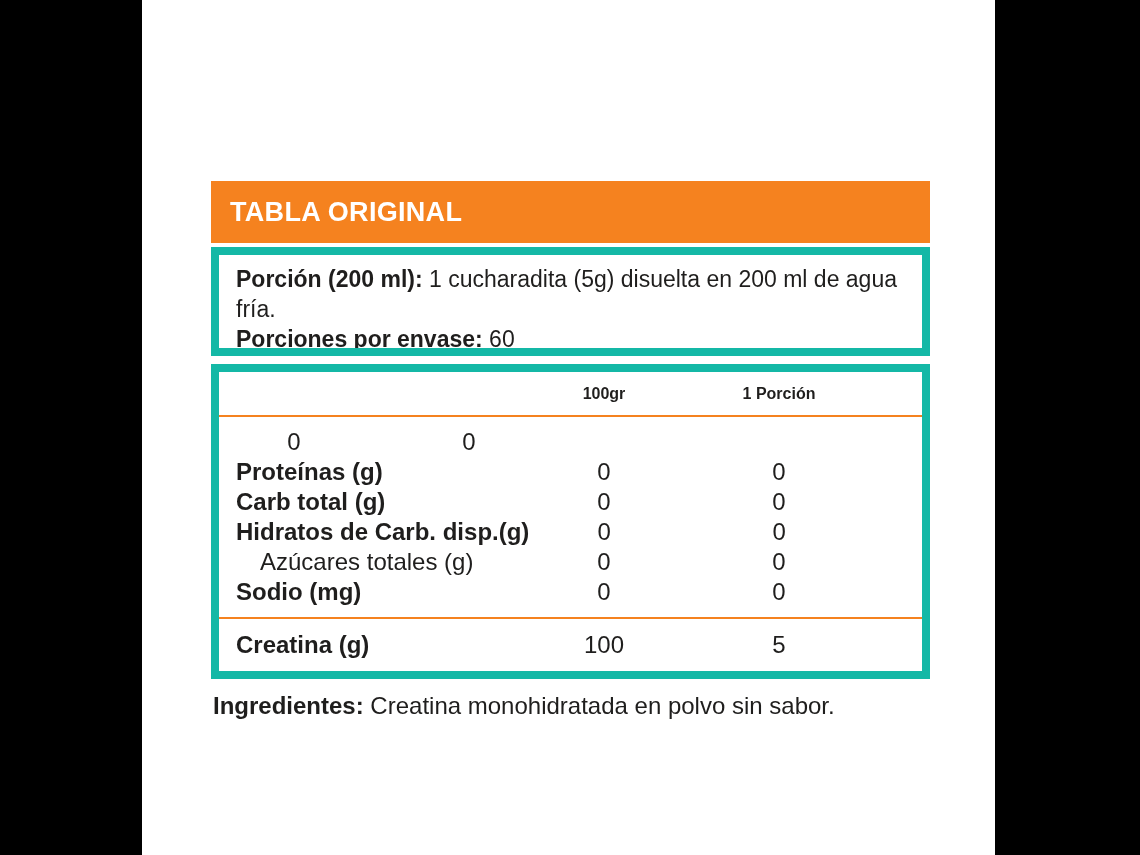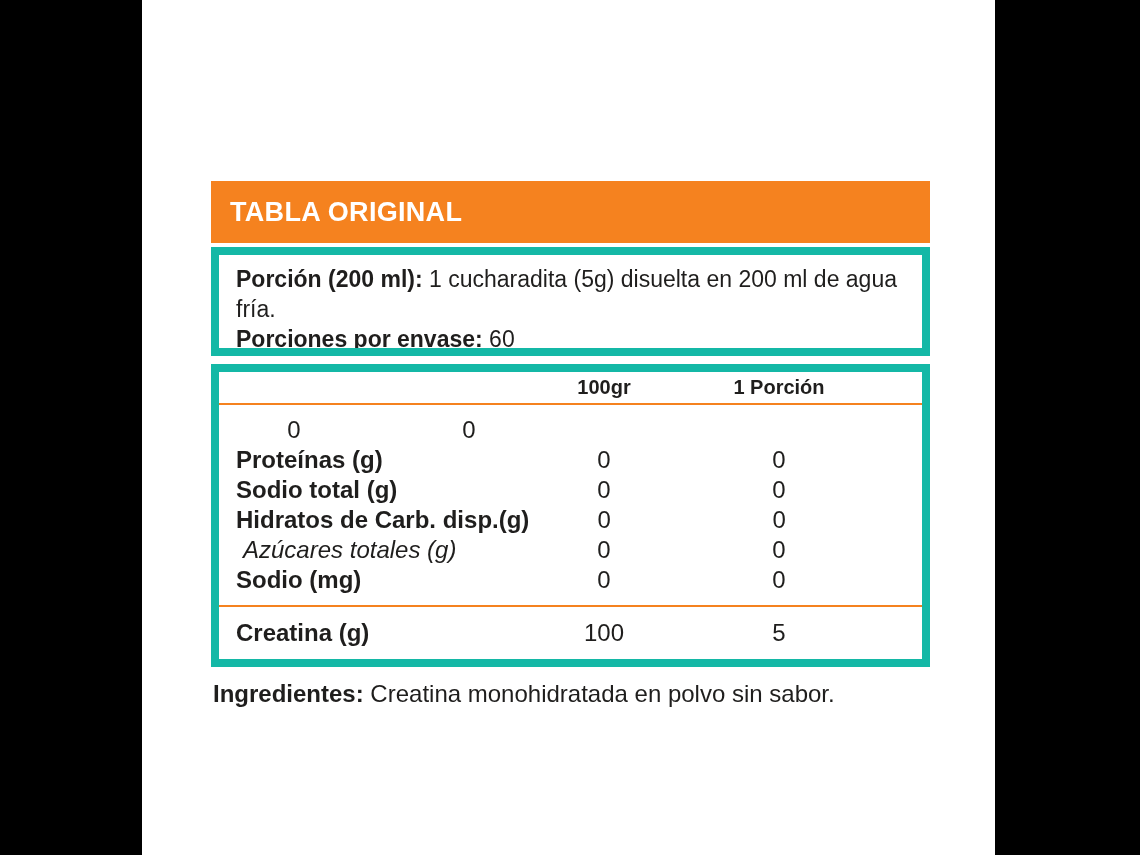--- a/index.html
+++ b/index.html
@@ -34,27 +34,27 @@
   .box-serving p { margin:0; }
   .bold { font-weight:bold; }
 
   .box-table { margin-top:8px; }
 
   .trow { display:flex; align-items:center; padding-right:68px; box-sizing:border-box; }
   .cell-label { flex:1; padding-left:17px; white-space:nowrap; }
   .cell-val { width:150px; text-align:center; font-weight:normal; }
   .cell-val + .cell-val { margin-left:25px; }
 
-  .thead { height:33px; border-bottom:2px solid #f5821f; font-size:20px; }
+  .thead { height:45px; border-bottom:2px solid #f5821f; font-size:16px; }
   .thead .cell-val { font-weight:bold; }
 
   .tbody { padding:10px 0; font-size:24px; }
   .tbody .trow { height:30px; }
   .tbody .cell-label { font-weight:bold; }
-  .tbody .trow.row-indent .cell-label { font-weight:normal; padding-left:24px;font-style:italic; }
+  .tbody .trow.row-indent .cell-label { font-weight:normal; padding-left:41px; }
 
   .tfoot { height:54px; border-top:2px solid #f5821f; font-size:24px; }
   .tfoot .cell-label { font-weight:bold; }
 
   .ingredients {
     margin:12px 0 0 2px; font-size:24px; line-height:30px; white-space:nowrap;
   }
 </style>
 </head>
 <body>
@@ -86,21 +86,21 @@
         <div class="trow">
           <div class="cell-val">0</div>
           <div class="cell-val">0</div>
         </div>
         <div class="trow">
           <div class="cell-label">Proteínas (g)</div>
           <div class="cell-val">0</div>
           <div class="cell-val">0</div>
         </div>
         <div class="trow">
-          <div class="cell-label">Sodio total (g)</div>
+          <div class="cell-label">Carb total (g)</div>
           <div class="cell-val">0</div>
           <div class="cell-val">0</div>
         </div>
         <div class="trow">
           <div class="cell-label">Hidratos de Carb. disp.(g)</div>
           <div class="cell-val">0</div>
           <div class="cell-val">0</div>
         </div>
         <div class="trow row-indent">
           <div class="cell-label">Azúcares totales (g)</div>

